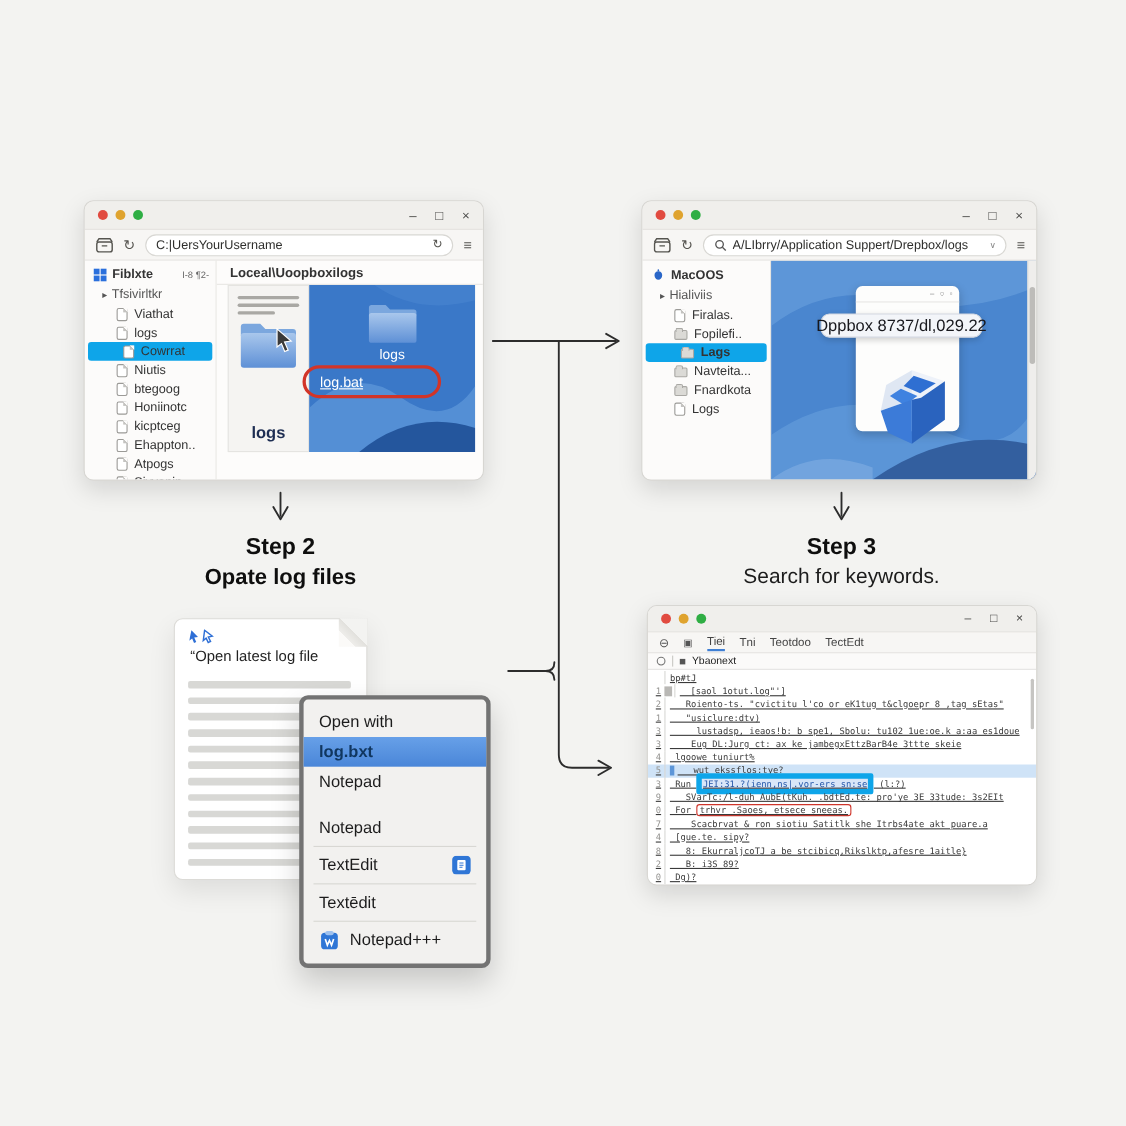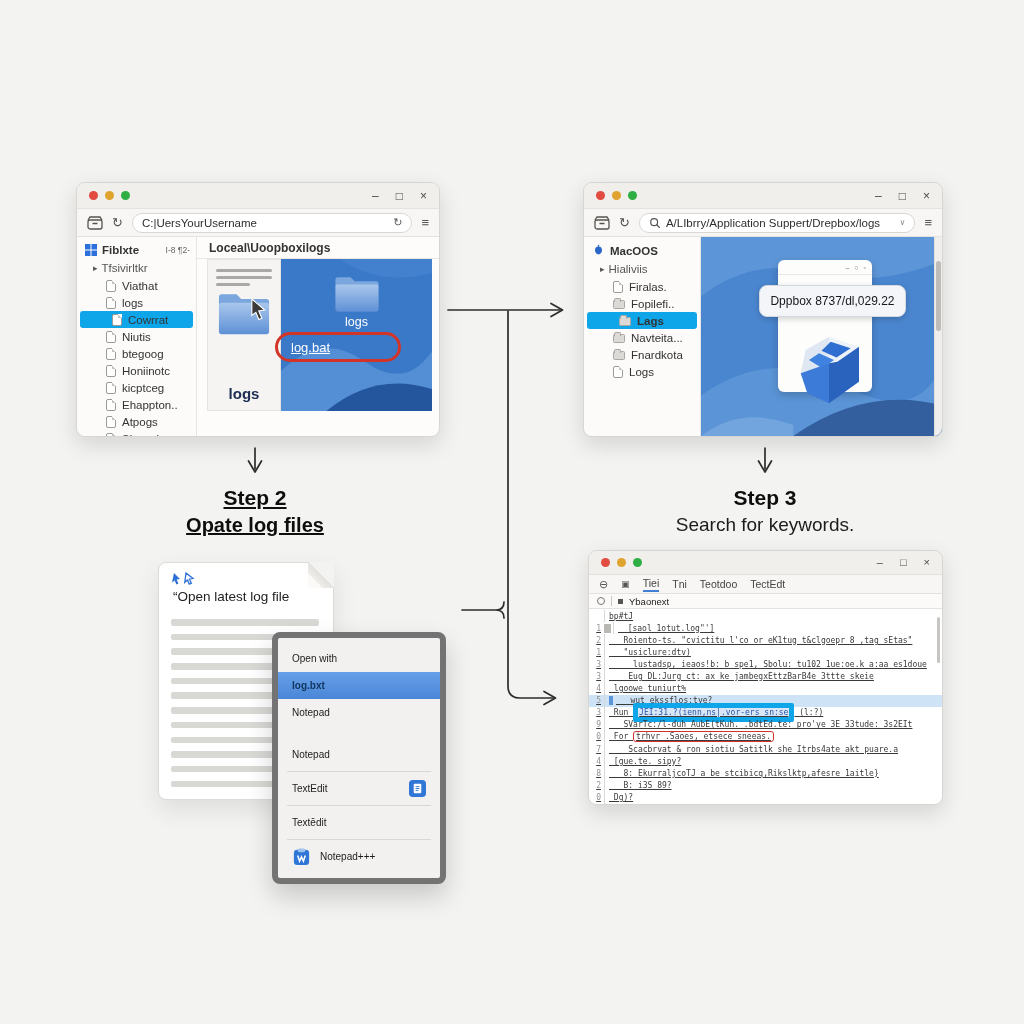--- a/index.html
+++ b/index.html
@@ -63,23 +63,23 @@
 
   
   .sidebarB { width:117px; }
   .mainB { flex:1; position:relative; }
   .scrolltrack { position:absolute; right:0; top:0; bottom:0; width:8px; background:#efeeec; border-left:1px solid #e0dfdc; }
   .scrollthumb { position:absolute; right:1.5px; top:24px; width:5px; height:70px; background:#bdbcb9; border-radius:3px; }
   .inner-card { position:absolute; left:77px; top:23px; width:94px; height:132px; background:#fdfdfc;
                 border-radius:6px; box-shadow:0 3px 9px rgba(0,0,0,.2); }
   .inner-card .ch { height:15px; border-bottom:1px solid #e8e7e4; display:flex; align-items:center;
                 justify-content:flex-end; gap:5px; padding-right:6px; color:#777; font-size:7px; }
-  .tooltip-pill { position:absolute; left:58px; top:48px; width:147px; height:32px; background:#f3f5f9;
+  .tooltip-pill { position:absolute; left:45px; top:48px; width:147px; height:22px; background:#f3f5f9;
                 border:1px solid #d3d8e1; border-radius:8px; box-shadow:0 2px 6px rgba(0,0,0,.18);
-                display:flex; align-items:center; justify-content:center; font-size:12px; color:#17171c; z-index:3; white-space:nowrap; }
+                display:flex; align-items:center; justify-content:center; font-size:15px; color:#17171c; z-index:3; white-space:nowrap; }
   .dbx-logo { position:absolute; left:88px; top:84px; z-index:2; }
 
   
   .step { position:absolute; text-align:center; color:#0e0e0e; }
   .step .t { font-size:21px; font-weight:bold; }
   .step .s { font-size:20px; font-weight:bold; margin-top:4px; }
   .step .s.reg { font-weight:normal; font-size:19px; color:#1c1c1c; }
 
   
   .doc-card { position:absolute; left:158px; top:562px; width:176px; height:238px; background:#fff;
@@ -88,22 +88,22 @@
   .doc-card .dogear { position:absolute; top:-1px; right:-1px; width:26px; height:26px;
               background:linear-gradient(225deg,#f3f3f1 49%,#e2e1dd 49%,#efeeeb 72%,#fbfaf8 72%); }
   .doc-head { position:absolute; left:13px; top:9px; }
   .doc-label { position:absolute; left:14px; top:26px; font-size:13.5px; color:#222; }
   .doc-lines { position:absolute; left:12px; right:14px; top:56px; }
   .doc-line { height:6.5px; background:#d8d8d5; border-radius:2px; margin-bottom:8.2px; }
   .doc-line.w2 { width:96%; } .doc-line.w3 { width:88%; }
 
   
   .ctx { position:absolute; left:272px; top:632px; width:174px; background:#f2f1ef;
-         border:6px solid #737373; border-radius:8px; box-shadow:0 12px 26px rgba(0,0,0,.18);
-         padding:7px 0 8px 0; z-index:6; font-size:10px; color:#1c1c1c; }
+         border:4px solid #737373; border-radius:8px; box-shadow:0 12px 26px rgba(0,0,0,.18);
+         padding:7px 0 8px 0; z-index:6; font-size:15px; color:#1c1c1c; }
   .ctx-row { height:27px; display:flex; align-items:center; padding:0 14px; gap:9px; }
   .ctx-row.hl { background:linear-gradient(#67a0e8,#4a86d8); color:#10365f; font-weight:bold; }
   .ctx-row .ricon { margin-left:auto; }
   .ctx-div { height:1px; background:#d8d7d3; margin:3px 9px; }
   .ctx-gap { height:15px; }
 
   
   .menubar { height:19px; background:#f7f6f4; border-bottom:1px solid #e3e2df; display:flex;
              align-items:center; gap:13px; padding:0 10px; font-size:10.5px; color:#444; }
   .menubar .mi.active { border-bottom:2px solid #3f7fd4; padding-bottom:1px; }
@@ -376,21 +376,21 @@
           <polygon points="14,62 48,50 48,98 22,86" fill="#3c7bd8"></polygon>
           <polygon points="48,50 58,48 84,30 84,72 48,98" fill="#2a63be"></polygon>
         </svg>
         <div class="scrolltrack">
             <div class="scrollthumb"></div>
           </div>
       </div>
     </div>
   </div>
 
-  <div class="step" style="left:135px; top:486px; width:240px;text-decoration:underline;">
+  <div class="step" style="left:135px; top:486px; width:240px;">
     <div class="t">Step 2</div>
     <div class="s">Opate log files</div>
   </div>
   <div class="step" style="left:635px; top:486px; width:260px;">
     <div class="t">Step 3</div>
     <div class="s reg">Search for keywords.</div>
   </div>
 
   <div class="doc-card">
     <div class="dogear"></div>

